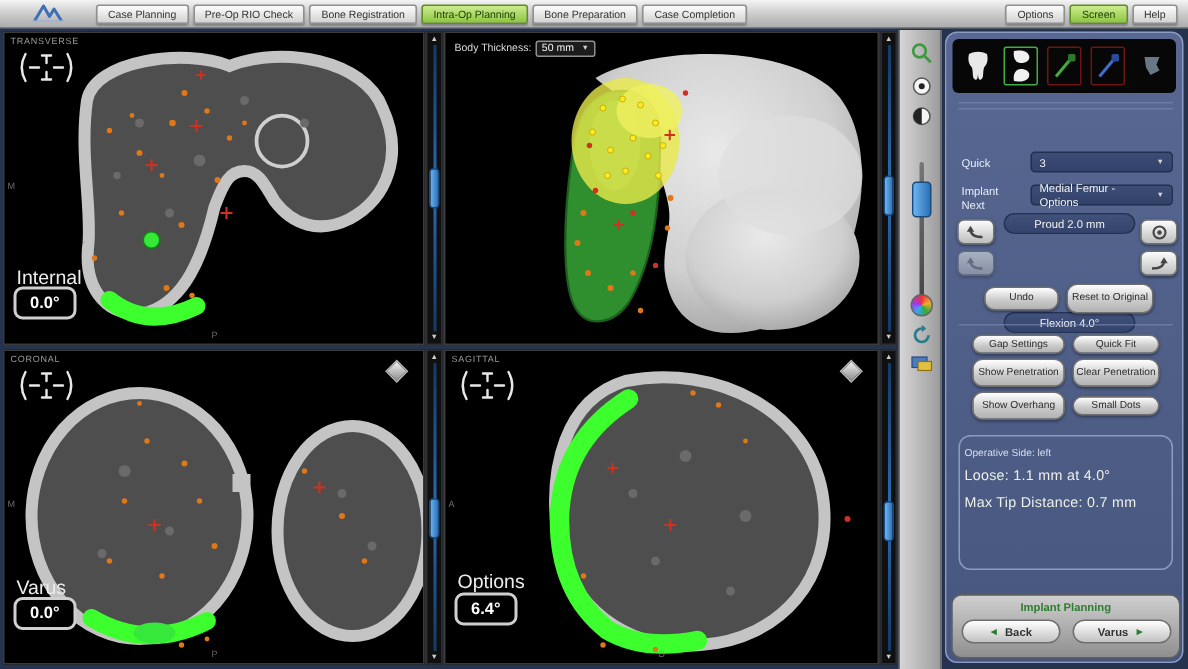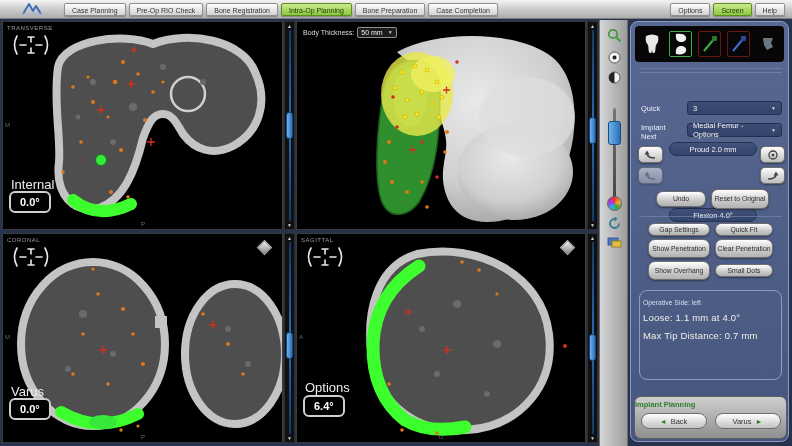--- a/index.html
+++ b/index.html
@@ -82,22 +82,22 @@
     box-shadow:0 1px 2px rgba(0,0,0,.4); }
   .arrowbtn { position:absolute; width:25px; height:17px; background:linear-gradient(#fdfdfd,#bdbdbd);
     border:1px solid #6f6f6f; border-radius:5px; display:flex; align-items:center; justify-content:center;
     box-shadow:0 1px 2px rgba(0,0,0,.4); }
   .infobox { position:absolute; left:8px; top:268px; width:143px; height:90px;
     border:1px solid #8b9bc4; border-radius:8px; padding:8px 3px; color:#eef0e6; }
   .infobox .small { font-size:6.8px; color:#d9dff0; margin-bottom:6px; }
   .infobox .big { font-size:9.5px; margin-bottom:7px; letter-spacing:.2px; }
   .pfooter { position:absolute; left:3px; top:374px; width:153px; height:43px;
     background:linear-gradient(#cfcfcf,#8f8f8f); border:1px solid #5f5f5f; border-radius:7px; }
-  .pfooter .ptitle { text-align:left; font-size:7.5px; font-weight:bold; color:#2f7d2f; margin-top:3px; }
-  .pfooter .btns { display:flex; justify-content:center; gap:8px; margin-top:4px; }
+  .pfooter .ptitle { text-align:center; font-size:7.5px; font-weight:bold; color:#2f7d2f; margin-top:3px; }
+  .pfooter .btns { display:flex; justify-content:center; gap:8px; margin-top:4px;font-weight:bold; }
   .navbtn { width:66px; height:16px; background:linear-gradient(#ffffff,#c2c2c2);
     border:1px solid #6f6f6f; border-radius:8px; font-size:7.5px; color:#333;
     display:flex; align-items:center; justify-content:center; gap:4px; }
   .navbtn .garrow { color:#2f7d2f; font-size:7px; }
 </style>
 </head>
 <body>
 
 <div class="app">
 

